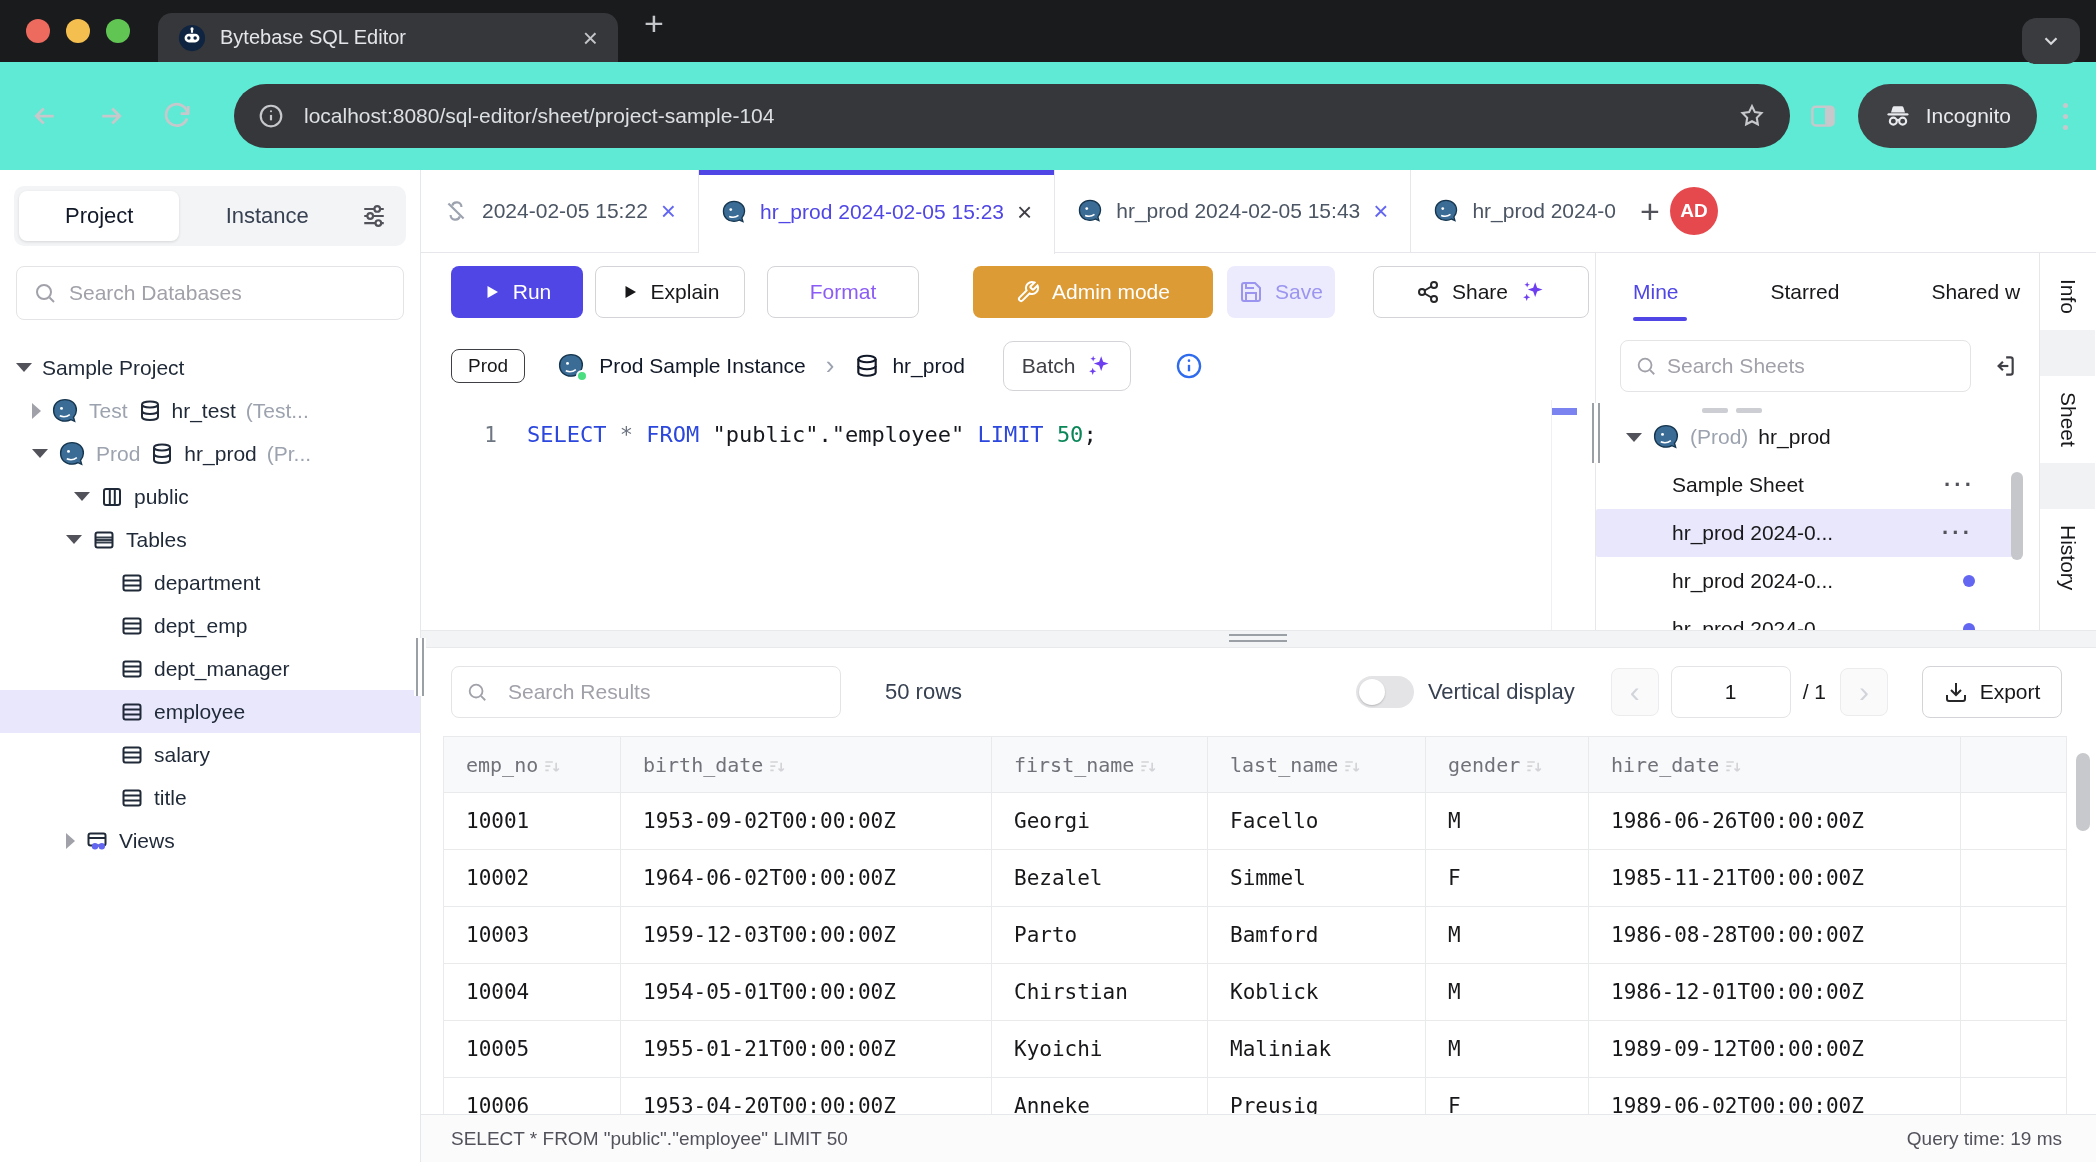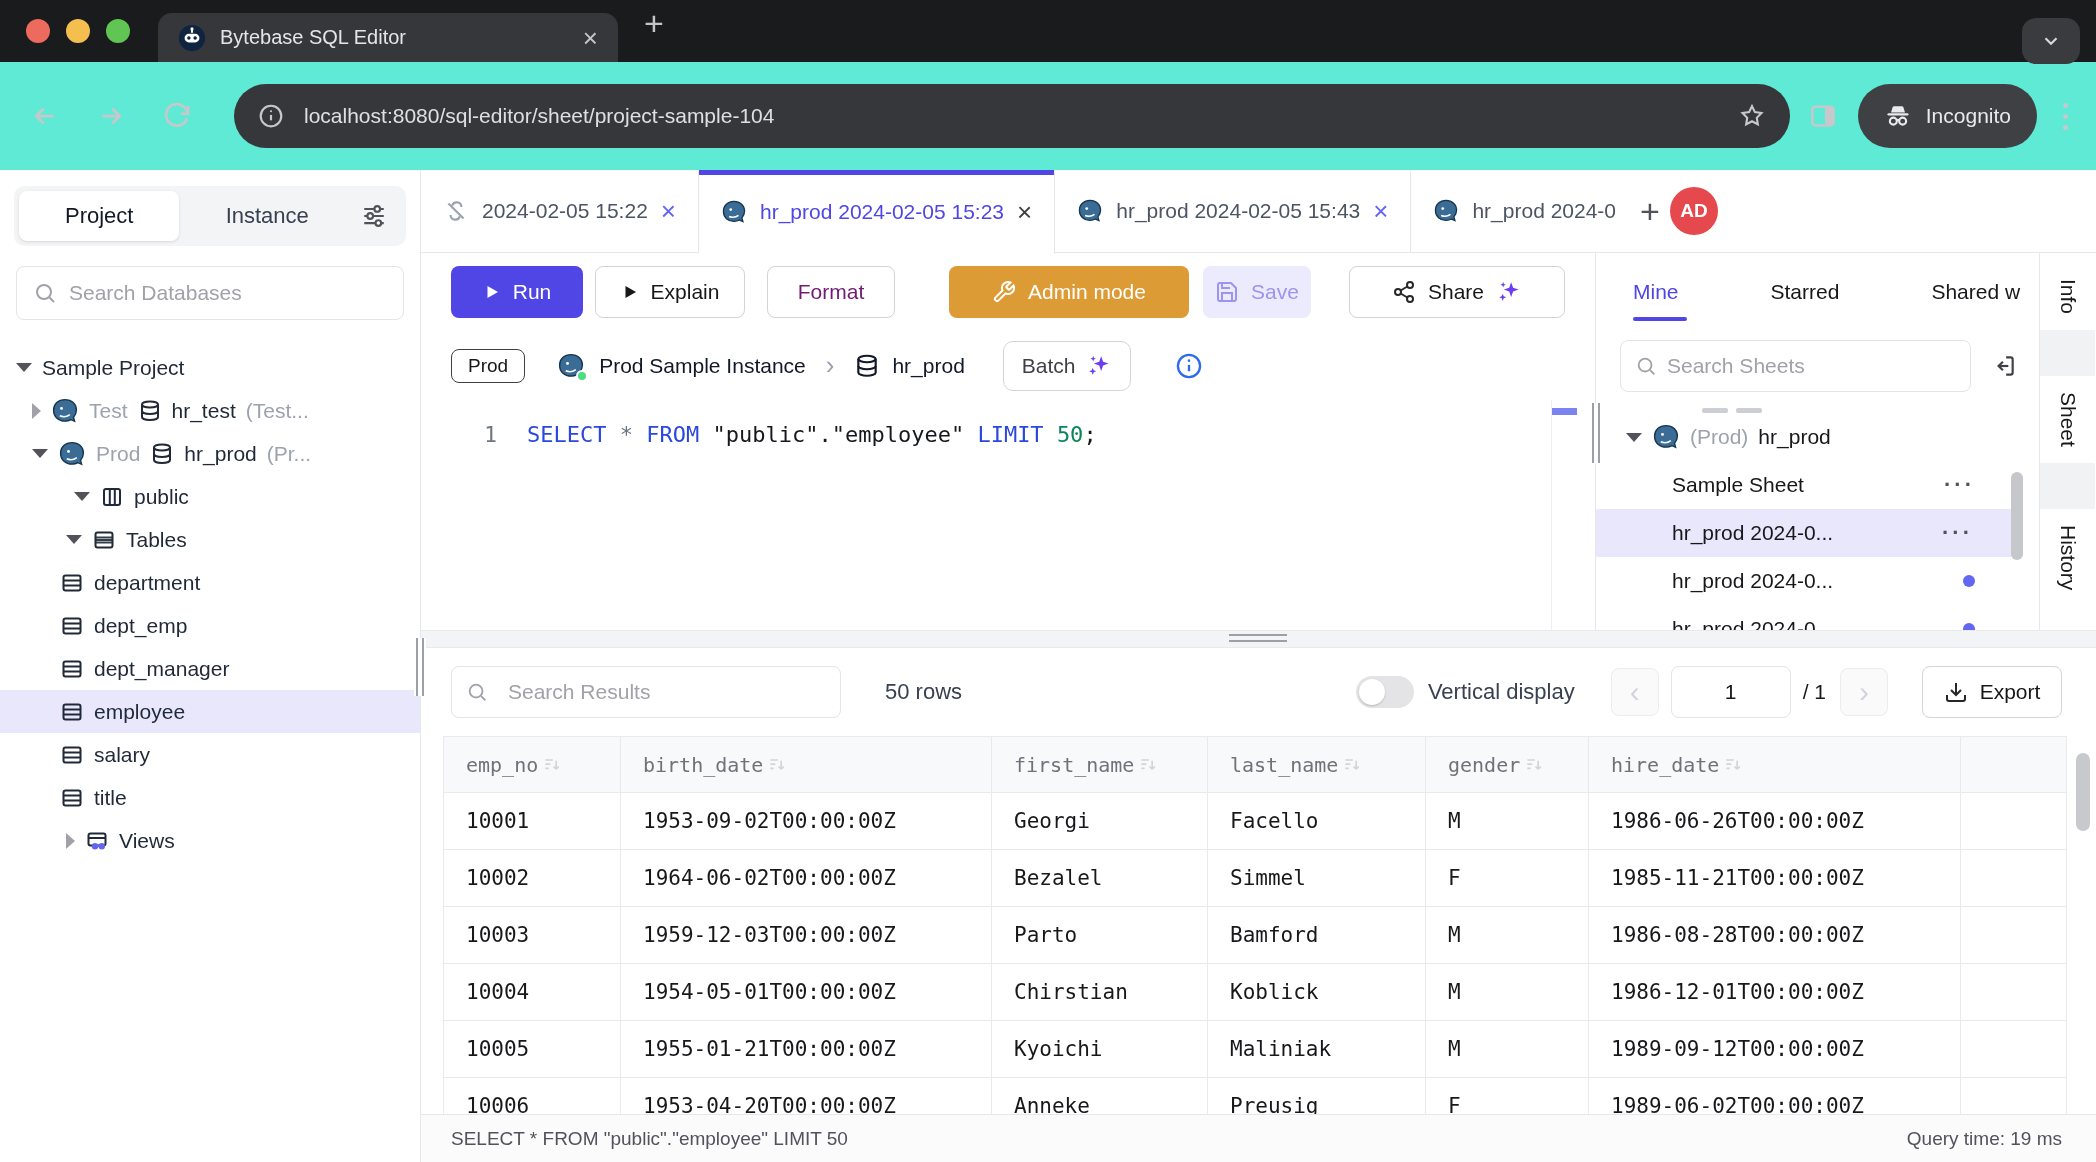--- a/index.html
+++ b/index.html
@@ -50,21 +50,21 @@
   .ic-search{ color:#a1a1aa; }
   .tree{ margin-top:26px; }
   .trow{ height:43px; display:flex; align-items:center; gap:10px; font-size:21px; color:#1f2937; white-space:nowrap; overflow:hidden;}
   .trow .muted{ color:#9ca3af; }
   .trow.sel{ background:#e8e7fc; }
   .caret-d{ width:0; height:0; border-left:8px solid transparent; border-right:8px solid transparent;
             border-top:9px solid #52525b; flex:none; }
   .caret-r{ width:0; height:0; border-top:8px solid transparent; border-bottom:8px solid transparent;
             border-left:9px solid #a1a1aa; flex:none; }
   .p0{ padding-left:16px; } .p1{ padding-left:32px; } .p2{ padding-left:46px;margin-left:28px; }
-  .p3{ padding-left:66px;text-align:right; } .p4{ padding-left:60px; }
+  .p3{ padding-left:66px;text-align:right; } .p4{ padding-left:120px; }
   .side-grip{ position:absolute; right:-6px; top:468px; width:12px; height:58px; background:#fff;
               display:flex; gap:4px; justify-content:center; z-index:3; }
   .side-grip i{ width:2px; height:100%; background:#9aa0a6; }
 
   
   .main{ flex:1; display:flex; flex-direction:column; position:relative; min-width:0; }
 
   .ws-tabbar{ height:83px; border-bottom:1px solid #e5e7eb; display:flex; align-items:stretch; }
   .wtab{ display:flex; align-items:center; gap:13px; padding:0 22px; border-right:1px solid #e5e7eb;
          font-size:21px; color:#4b5563; white-space:nowrap; position:relative; }
@@ -77,21 +77,21 @@
   .avatar{ align-self:center; width:48px; height:48px; border-radius:50%; background:#e5484d; color:#fff;
            display:flex; align-items:center; justify-content:center; font-size:19px; font-weight:bold; margin-right:20px; }
 
   .top-split{ height:377px; display:flex; }
   .editor-col{ width:1175px; flex:none; border-right:1px solid #e5e7eb; display:flex; flex-direction:column; position:relative; }
   .ed-toolbar{ height:78px; display:flex; align-items:center; padding-left:30px; }
   .btn{ height:52px; border-radius:8px; display:flex; align-items:center; justify-content:center; gap:12px;
         font-size:21px; border:1px solid transparent; }
   .btn-run{ width:132px; background:#4f46e5; color:#fff; margin-right:12px; }
   .btn-explain{ width:150px; background:#fff; color:#18181b; border-color:#d4d4d8; margin-right:22px; }
-  .btn-format{ width:128px; background:#fff; color:#701a75; border-color:#d4d4d8; margin-right:54px; }
+  .btn-format{ width:152px; background:#fff; color:#8b5cf6; border-color:#d4d4d8; margin-right:54px; }
   .btn-admin{ width:240px; background:#dc9b35; color:#fff; margin-right:14px; }
   .btn-save{ width:108px; background:#eceafd; color:#9b95f0; margin-right:38px; }
   .btn-share{ width:216px; background:#fff; color:#18181b; border-color:#d4d4d8; }
   .ed-breadcrumb{ height:69px; display:flex; align-items:center; padding-left:30px; font-size:21px; color:#111827; }
   .env-badge{ border:1px solid #3f3f46; border-radius:8px; padding:5px 16px; font-size:19px; color:#18181b; margin-right:32px; }
   .bc-sep{ color:#9ca3af; font-size:26px; margin:0 20px; }
   .pg-wrap{ position:relative; margin-right:14px; }
   .status-dot{ position:absolute; right:-3px; bottom:-2px; width:12px; height:12px; border-radius:50%;
                background:#4ade80; border:2px solid #fff; }
   .batch{ border:1px solid #d4d4d8; border-radius:10px; height:50px; padding:0 18px; display:flex; align-items:center;
@@ -156,21 +156,21 @@
   .page-input{ width:120px; height:52px; border:1px solid #e4e4e7; border-radius:8px; margin:0 12px; text-align:center;
                font-size:21px; color:#18181b; font-family:"Liberation Sans",sans-serif; outline:none;}
   .page-total{ font-size:21px; color:#18181b; margin-right:14px; }
   .btn-export{ width:140px; margin-left:34px; }
   .res-table-wrap{ flex:1; overflow:hidden; margin-left:22px; position:relative; }
   table.grid{ border-collapse:collapse; table-layout:fixed; width:1623px;
               font-family:"DejaVu Sans Mono", monospace; font-size:21px; }
   table.grid th, table.grid td{ border:1px solid #e9eaec; padding:0 0 0 22px; text-align:left; overflow:hidden; white-space:nowrap; }
   table.grid th{ height:56px; background:#f8f9fa; color:#71717a; font-weight:normal; font-size:20px; }
   table.grid td{ height:57px; color:#18181b; }
-  .th-inner{ display:flex; align-items:center; gap:4px; }
+  .th-inner{ display:flex; align-items:flex-end; gap:4px; }
   .sort-ic{ color:#d4d4d8; flex:none; }
   .res-scroll{ position:absolute; right:6px; top:105px; width:14px; height:78px; border-radius:7px; background:#c8c9cd; }
   .res-status{ height:48px; flex:none; border-top:1px solid #e5e7eb; background:#fbfbfc; display:flex; align-items:center;
                justify-content:space-between; padding:0 34px 0 30px; font-size:19px; color:#52525b; } .ic18{ width:18px; height:18px; } .ic20{ width:20px; height:20px; }
   .ic22{ width:22px; height:22px; } .ic24{ width:24px; height:24px; } .ic26{ width:26px; height:26px; }
   .ic28{ width:28px; height:28px; } .ic30{ width:30px; height:30px; }
   .flexnone{ flex:none; }
 </style>
 </head>
 <body>

